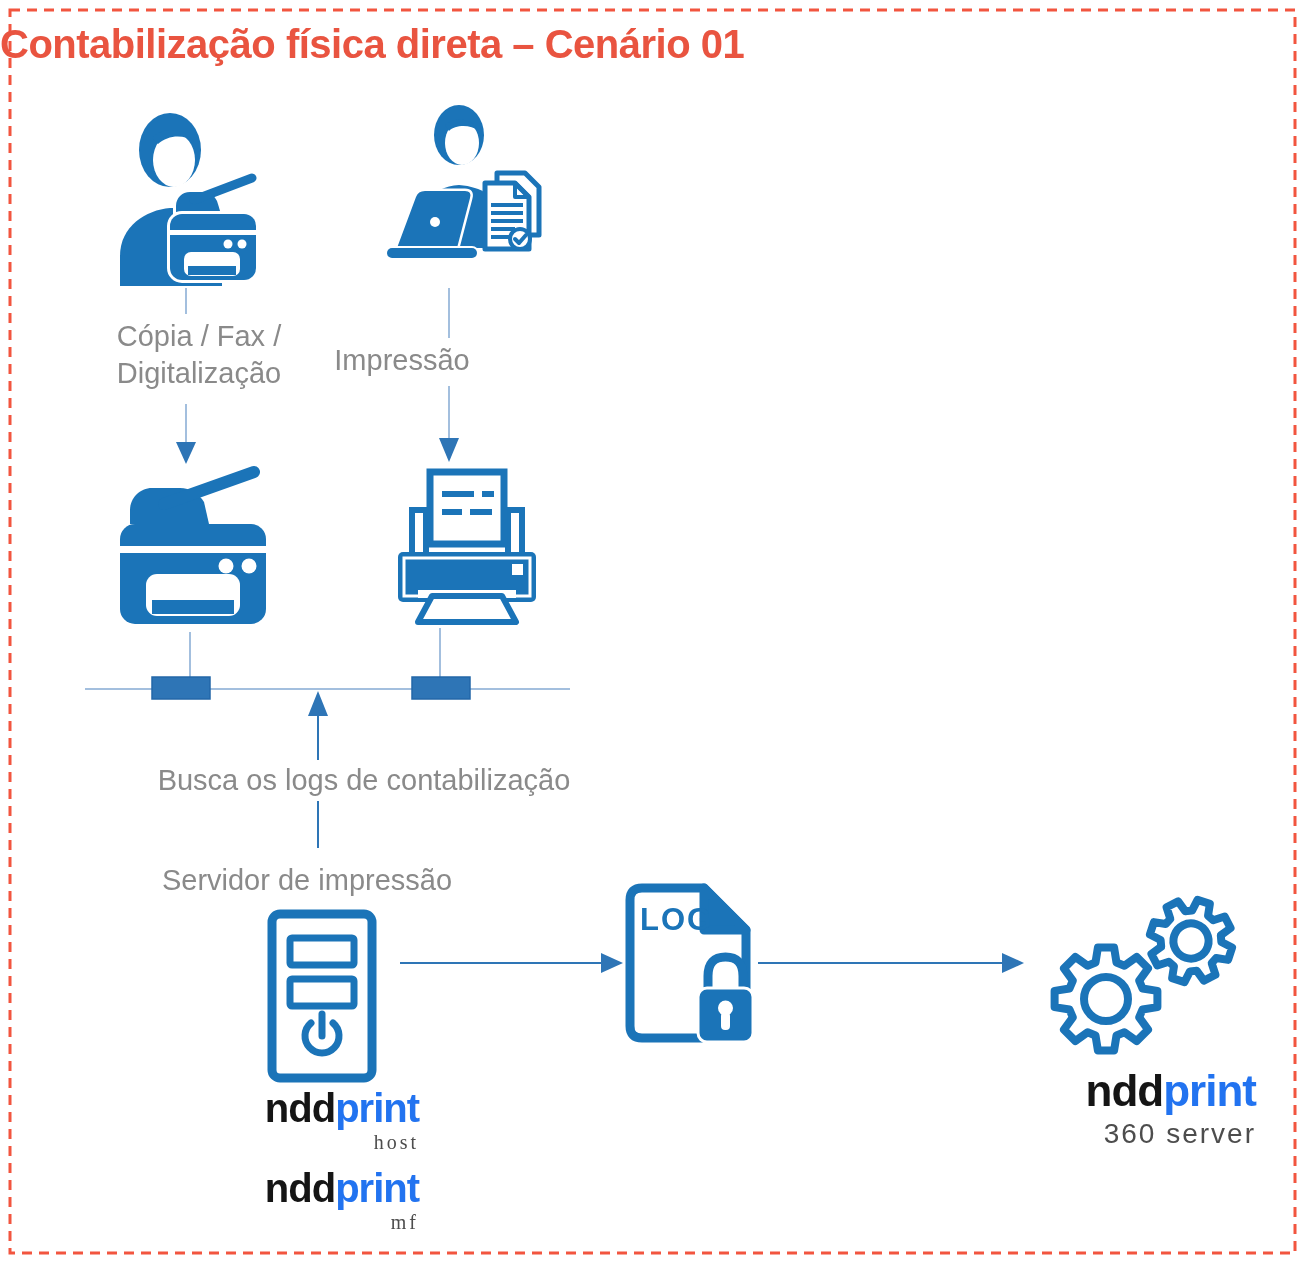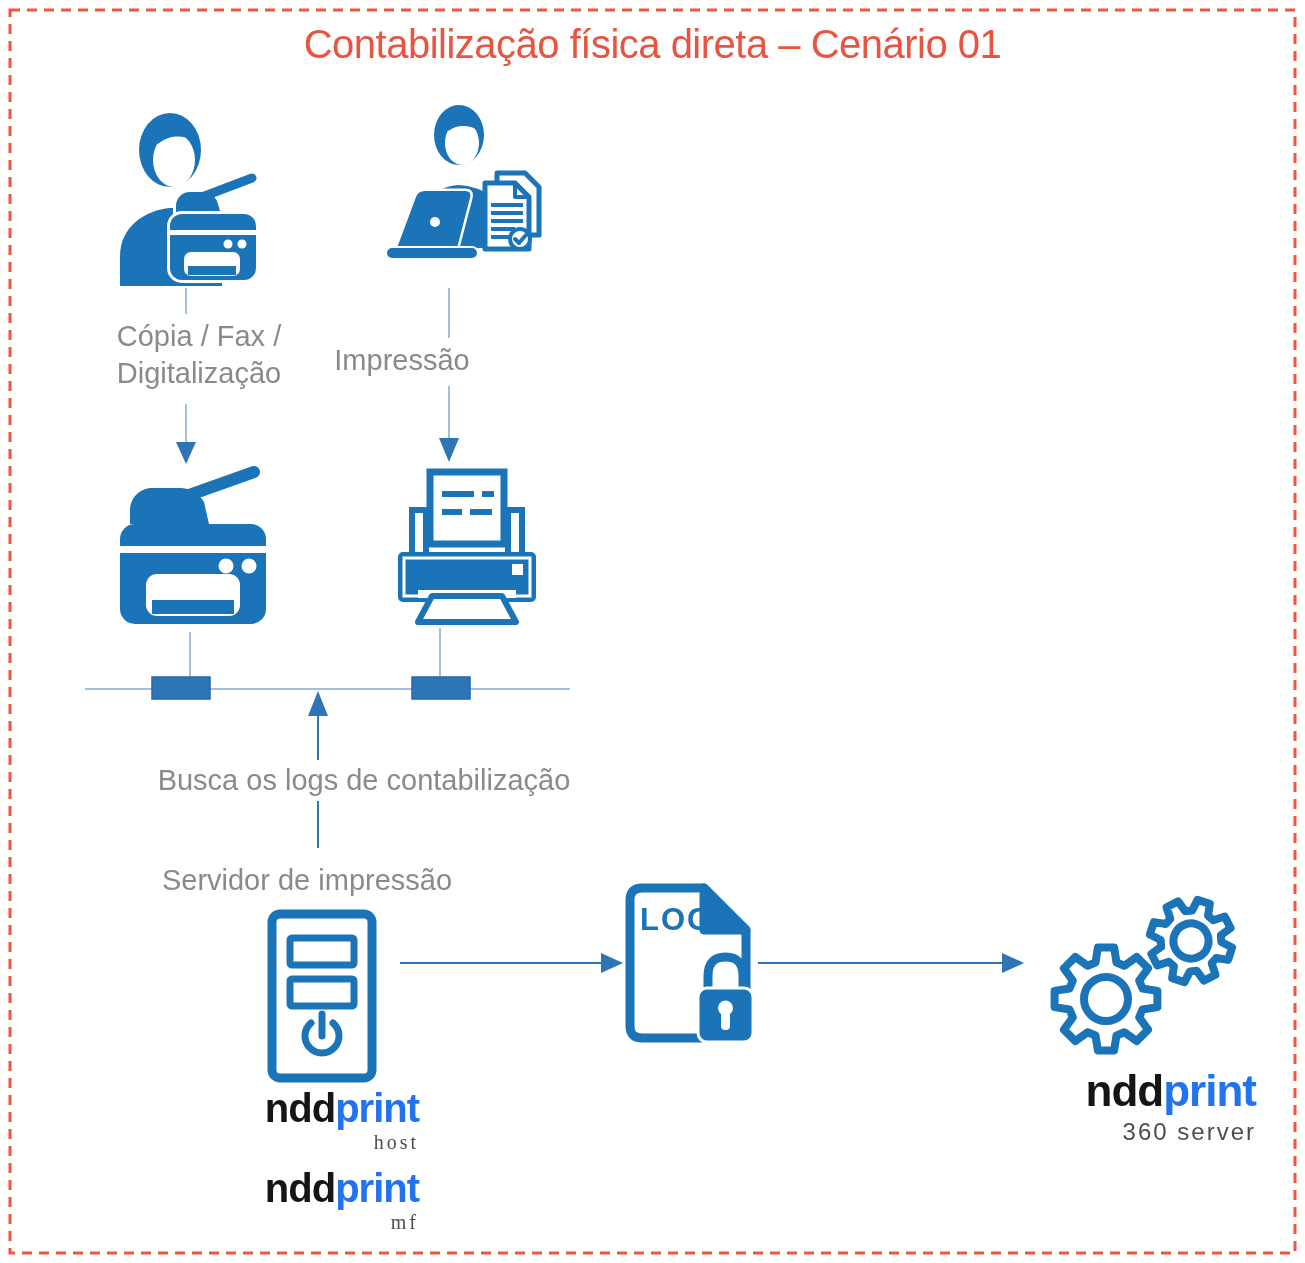--- a/index.html
+++ b/index.html
@@ -12,38 +12,38 @@
   .stroke-blue{stroke:var(--blue);fill:none;}
   .fill-accent{fill:var(--accent);}
   .stroke-accent{stroke:var(--accent);fill:none;}
   .stroke-light{stroke:var(--lightline);fill:none;}
   .fill-white{fill:#fff;}
   .halo{stroke:#fff;paint-order:stroke;}
 
   #frame{left:0;top:0;z-index:0;pointer-events:none;}
   #frame rect{stroke:var(--borderred);}
 
-  .title{left:0;top:22px;width:100%;text-align:center;font-size:40px;font-weight:normal;
+  .title{left:0;top:22px;width:100%;text-align:left;font-size:40px;font-weight:bold;
          color:var(--titlered);letter-spacing:-0.5px;z-index:4;}
 
   .flow-label{color:var(--graytext);font-size:29px;line-height:37px;text-align:center;z-index:5;}
   .onwhite{background:#fff;padding:2px 6px;}
 
   .connector-layer{left:0;top:0;z-index:1;pointer-events:none;}
   .icon-layer{z-index:2;}
 
   .logo{text-align:right;z-index:5;}
   .logo .brandline{font-weight:bold;letter-spacing:-1px;}
   .brand-ndd{color:var(--brandblack);}
   .brand-print{color:var(--brandblue);}
   .brand-sub{display:block;color:var(--brandsub);font-weight:normal;letter-spacing:3px;}
   .logo-host .brandline,.logo-mf .brandline{font-size:40px;}
   .logo-host .brand-sub,.logo-mf .brand-sub{font-size:20px;margin-top:0px;font-family:Liberation Serif, serif;}
   .logo-360 .brandline{font-size:44px;}
-  .logo-360 .brand-sub{font-size:24px;margin-top:2px;letter-spacing:2px;}
+  .logo-360 .brand-sub{font-size:28px;margin-top:2px;letter-spacing:2px;}
 
   .log-text{font-family:"Liberation Sans",sans-serif;font-weight:bold;font-size:31px;
             letter-spacing:2px;fill:var(--blue);}
 </style>
 </head>
 <body>
 
 <div id="canvas">
 
   <svg id="frame" class="abs" width="1305" height="1263" viewBox="0 0 1305 1263">

